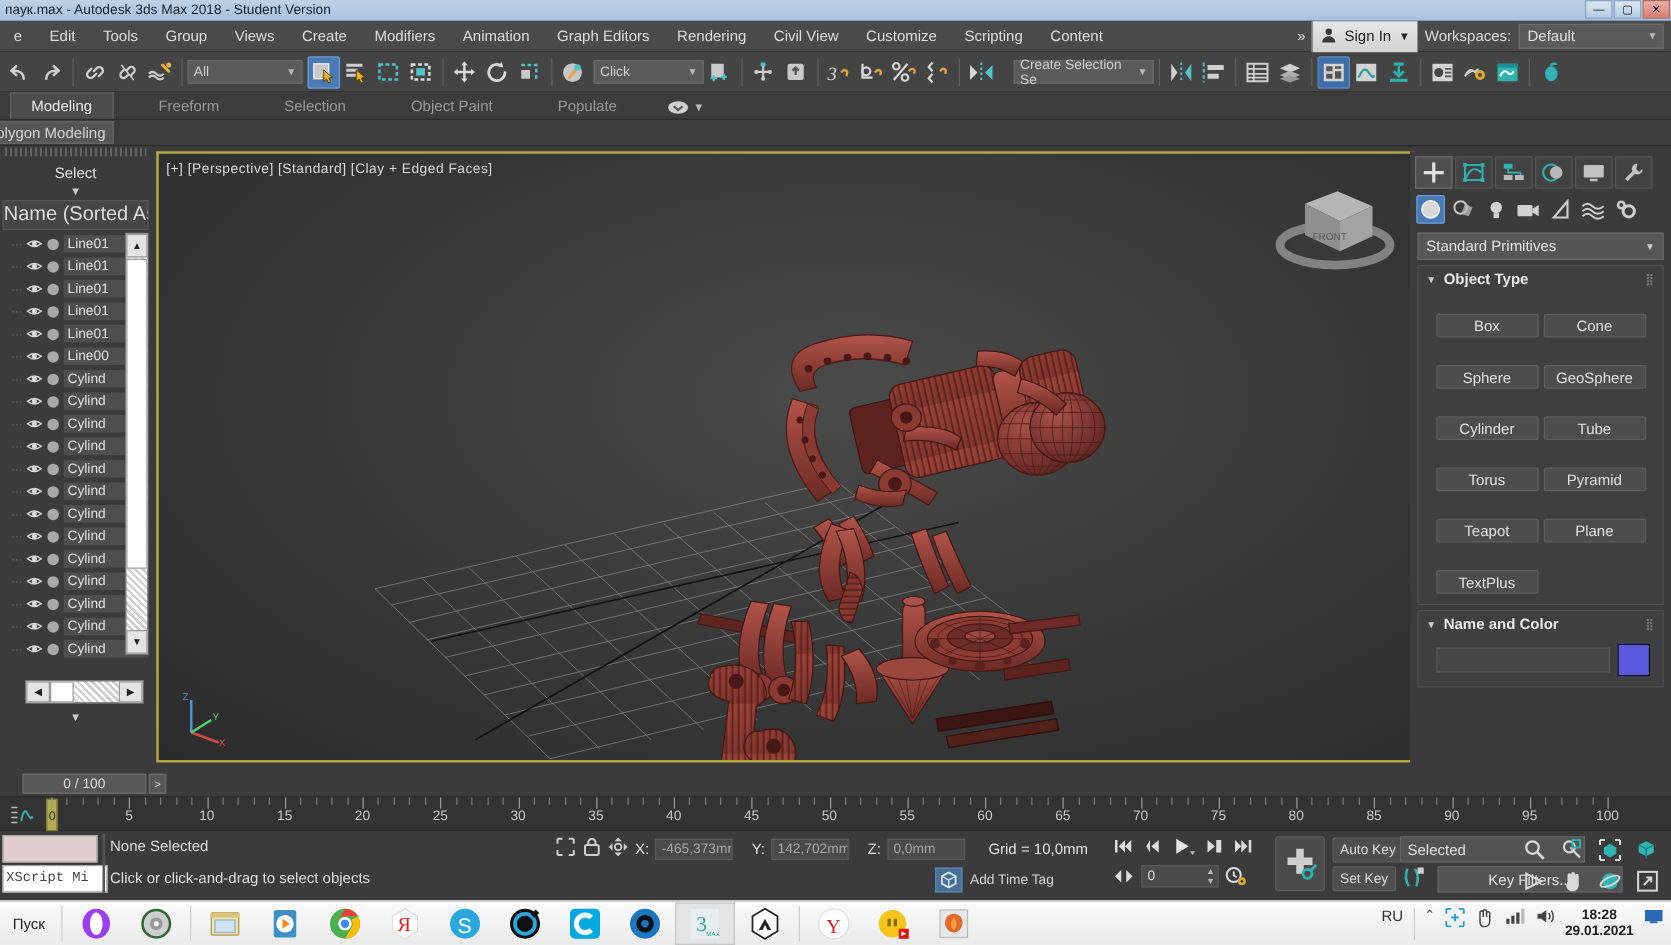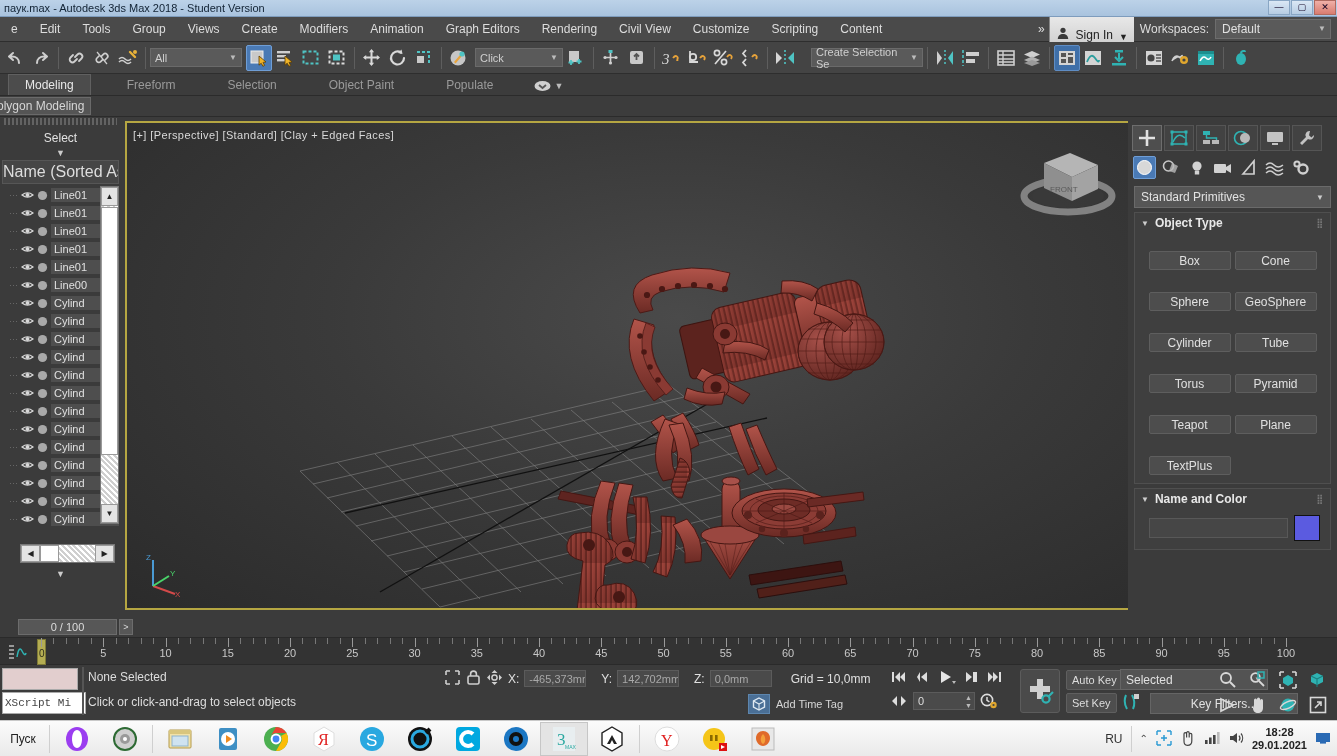--- a/index.html
+++ b/index.html
@@ -26,21 +26,21 @@
   }
   #titlebar .winbtns div.cl{ background:linear-gradient(#f0b0a8,#d87c70); border-color:#b06a60;}
   
   #menubar{
     position:absolute; left:0; top:17px; width:1337px; height:25px;
     background:#4a4a4a; display:flex; align-items:center; border-bottom:1px solid #2e2e2e;
   }
   #menubar .mi{ padding:4px 11px; font-size:12px; color:#ddd; white-space:nowrap; cursor:default;}
   #menubar .chev{ color:#ddd; font-size:12px; padding:0 4px; }
   .signin{
-    display:flex; align-items:flex-end; background:linear-gradient(#e8e8e8,#d2d2d2);
+    display:flex; align-items:center; background:linear-gradient(#e8e8e8,#d2d2d2);
     color:#222; height:25px; padding:0 6px; gap:6px; border-left:1px solid #888;
   }
   .signin .lbl{ font-size:12px; }
   .ws{ display:flex; align-items:center; gap:6px; padding:0 6px; height:25px;}
   .ws .wslbl{ font-size:12px; color:#ddd;}
   .ws .wsbox{
     background:#5a5a5a; border:1px solid #6d6d6d; color:#e0e0e0;
     font-size:12px; padding:2px 20px 2px 6px; width:116px; position:relative;
   }
   .ws .wsbox .ar{ position:absolute; right:4px; top:4px; font-size:8px; color:#bbb;}
@@ -195,21 +195,21 @@
   #taskbar{
     position:absolute;left:0;bottom:0;width:1337px;height:36px;
     background:linear-gradient(#fbfbfb,#eaeaea); border-top:1px solid #c9c9c9;
     display:flex;align-items:center;
   }
   #taskbar .start{ width:46px;height:34px;display:flex;align-items:center;justify-content:center;
     font-size:12px;color:#222;}
   #taskbar .tsep{ width:1px;height:28px;background:#cfcfcf;margin:0 3px;}
   #taskbar .tbtn{ width:48px;height:34px;display:flex;align-items:center;justify-content:center;}
   #taskbar .tbtn.act{ background:#e4e4e4; border:1px solid #c6c6c6;}
-  #tray{ margin-left:auto; display:flex;align-items:center;gap:8px; padding-right:6px;}
+  #tray{ margin-left:auto; display:flex;align-items:flex-start;gap:8px; padding-right:6px;}
   #tray .ru{ font-size:12px;color:#333;}
   #tray .clock{ font-size:11px;color:#222;text-align:center;line-height:13px;font-weight:bold;}
   .vsep{ width:1px;height:26px;background:#cfcfcf;}
 </style>
 </head>
 <body>
 
 <div id="titlebar">
   <span class="ttl">паук.max - Autodesk 3ds Max 2018 - Student Version</span>
   <div class="winbtns">

